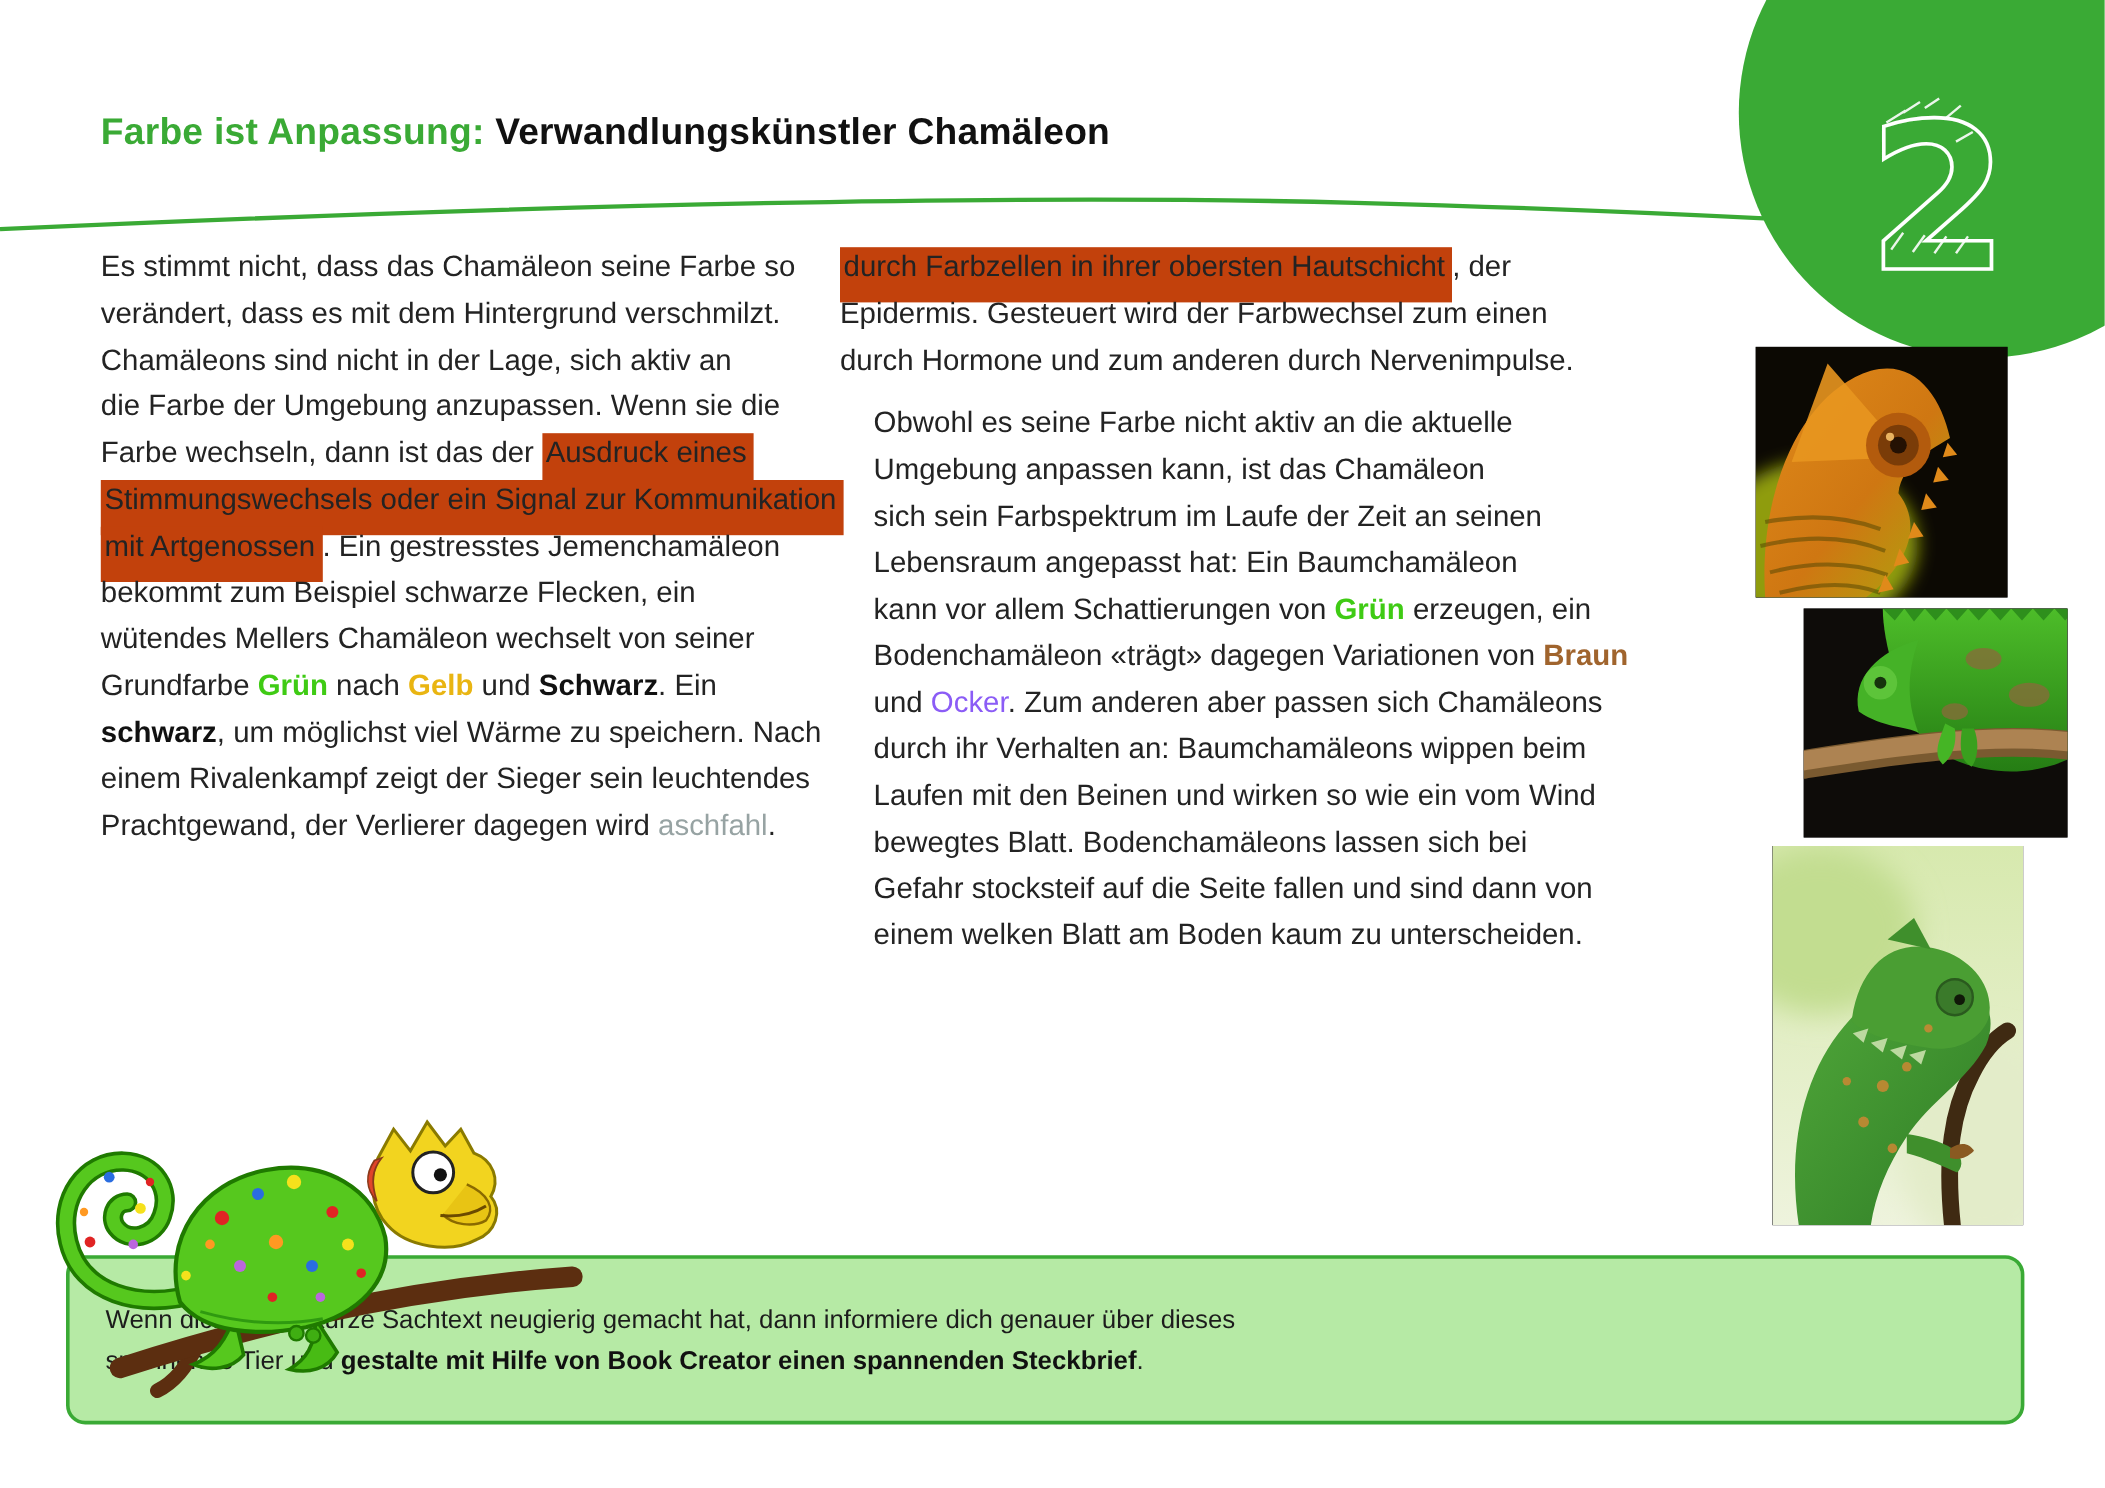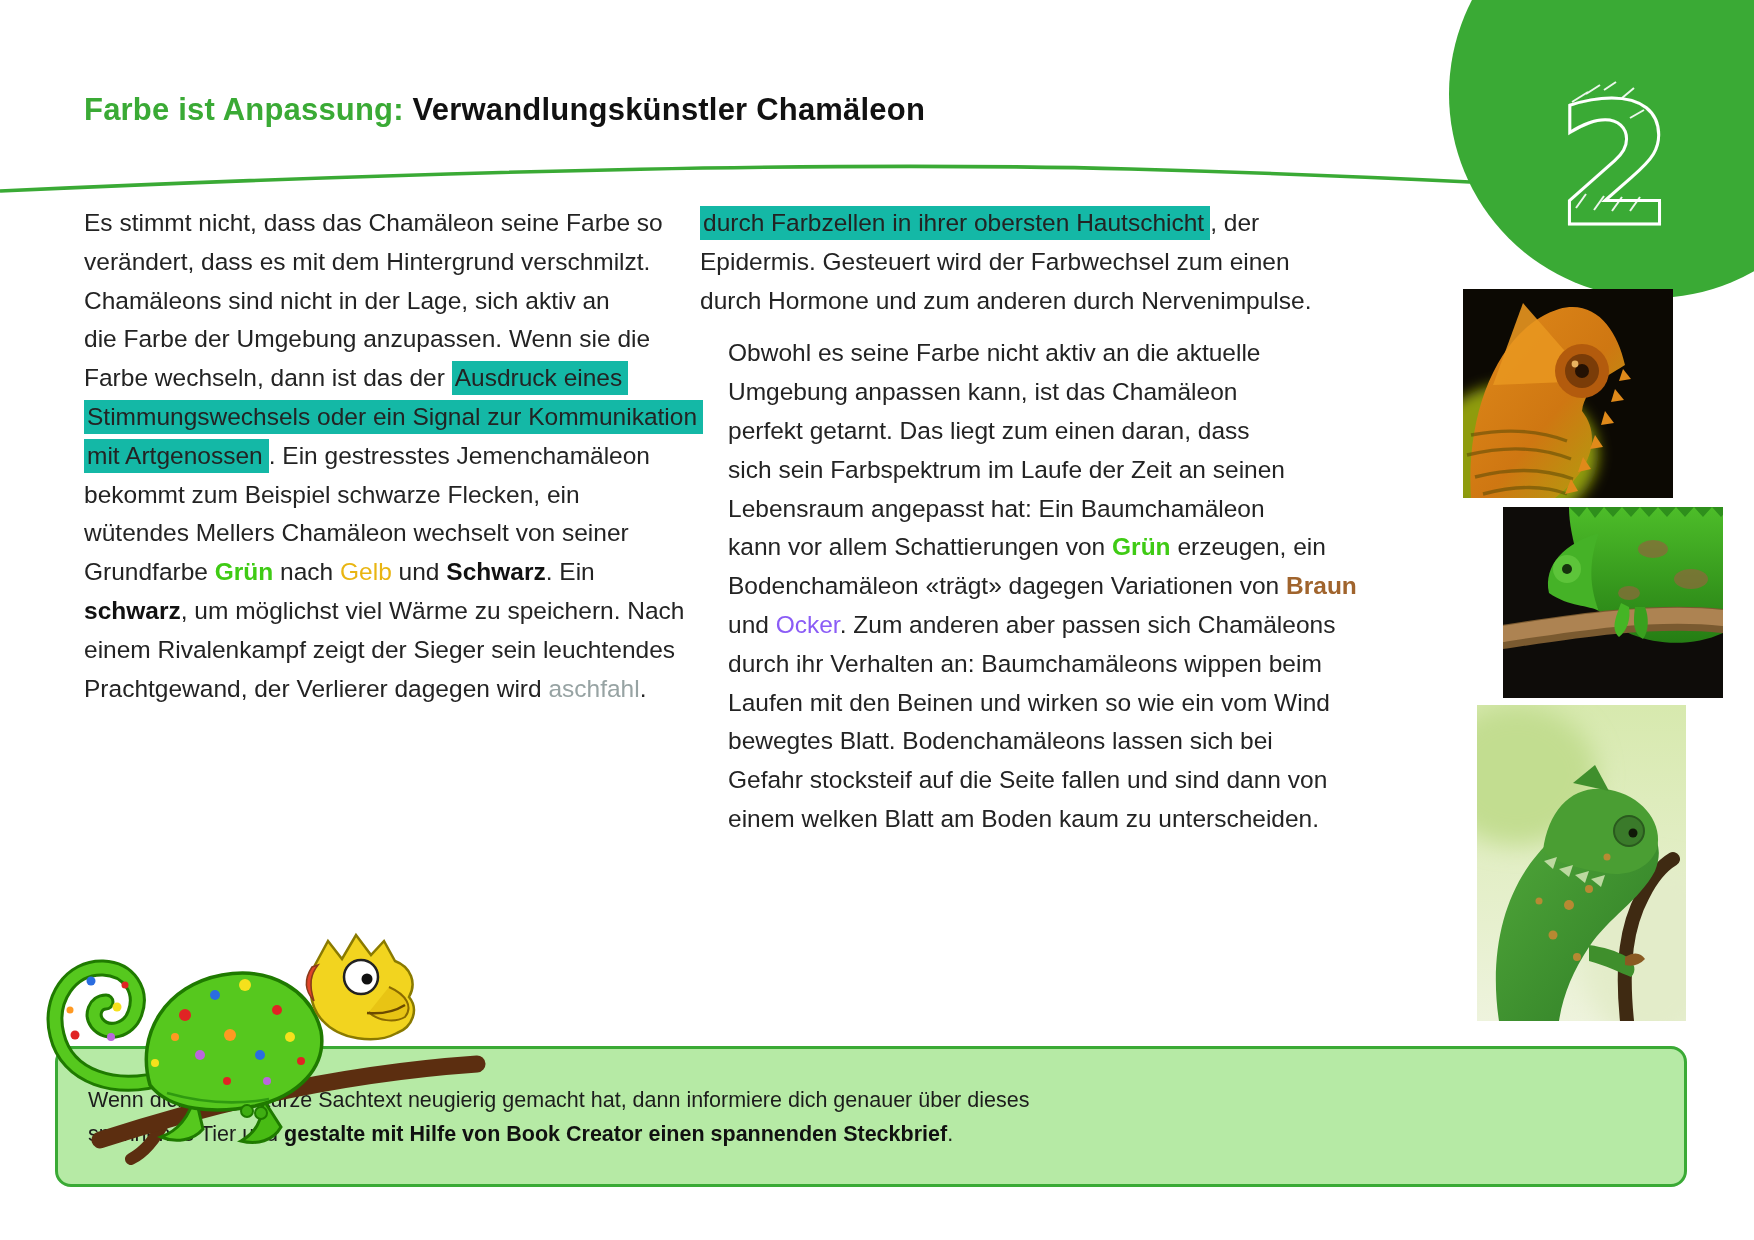--- a/index.html
+++ b/index.html
@@ -13,24 +13,24 @@
   #title .accent{color:#3aaa35;}
   #title .rest{color:#111;}
   
   #decor{left:0;top:0;z-index:0;}
   
   .col{z-index:2;}
   #col1{left:84px;top:204px;width:600px;}
   #col2{left:700px;top:204px;width:730px;}
   .tline{height:38.8px;line-height:38.8px;white-space:nowrap;font-size:24.5px;}
   .pgap{margin-top:14px;margin-left:28px;}
-  .seg-hl{background:#14b8a6;padding:3px 6px 4px 3px;}
+  .seg-hl{background:#c2410c;padding:3px 6px 16px 3px;}
   .seg-b{font-weight:bold;color:#111;}
   .seg-grn{color:#3fcb14;font-weight:bold;}
-  .seg-yel{color:#e9b512;font-weight:normal;}
+  .seg-yel{color:#e9b512;font-weight:bold;}
   .seg-brn{color:#a0642d;font-weight:bold;}
   .seg-ora{color:#8b5cf6;font-weight:normal;}
   .seg-gry{color:#97a3a3;}
   
   .photo{z-index:2;overflow:hidden;background:#000;}
   #photo1{left:1463px;top:289px;width:210px;height:209px;}
   #photo2{left:1503px;top:507px;width:220px;height:191px;}
   #photo3{left:1477px;top:705px;width:209px;height:316px;}
   
   #banner{
@@ -88,21 +88,20 @@
 
   <div id="col2" class="abs col">
     <div>
         <div class="tline"><span class="seg-hl">durch Farbzellen in ihrer obersten Hautschicht</span><span>, der</span></div>
         <div class="tline"><span>Epidermis. Gesteuert wird der Farbwechsel zum einen</span></div>
         <div class="tline"><span>durch Hormone und zum anderen durch Nervenimpulse.</span></div>
       </div>
     <div class="pgap">
         <div class="tline"><span>Obwohl es seine Farbe nicht aktiv an die aktuelle</span></div>
         <div class="tline"><span>Umgebung anpassen kann, ist das Chamäleon</span></div>
-        <div class="tline"><span>perfekt getarnt. Das liegt zum einen daran, dass</span></div>
         <div class="tline"><span>sich sein Farbspektrum im Laufe der Zeit an seinen</span></div>
         <div class="tline"><span>Lebensraum angepasst hat: Ein Baumchamäleon</span></div>
         <div class="tline"><span>kann vor allem Schattierungen von </span><span class="seg-grn">Grün</span><span> erzeugen, ein</span></div>
         <div class="tline"><span>Bodenchamäleon «trägt» dagegen Variationen von </span><span class="seg-brn">Braun</span></div>
         <div class="tline"><span>und </span><span class="seg-ora">Ocker</span><span>. Zum anderen aber passen sich Chamäleons</span></div>
         <div class="tline"><span>durch ihr Verhalten an: Baumchamäleons wippen beim</span></div>
         <div class="tline"><span>Laufen mit den Beinen und wirken so wie ein vom Wind</span></div>
         <div class="tline"><span>bewegtes Blatt. Bodenchamäleons lassen sich bei</span></div>
         <div class="tline"><span>Gefahr stocksteif auf die Seite fallen und sind dann von</span></div>
         <div class="tline"><span>einem welken Blatt am Boden kaum zu unterscheiden.</span></div>

